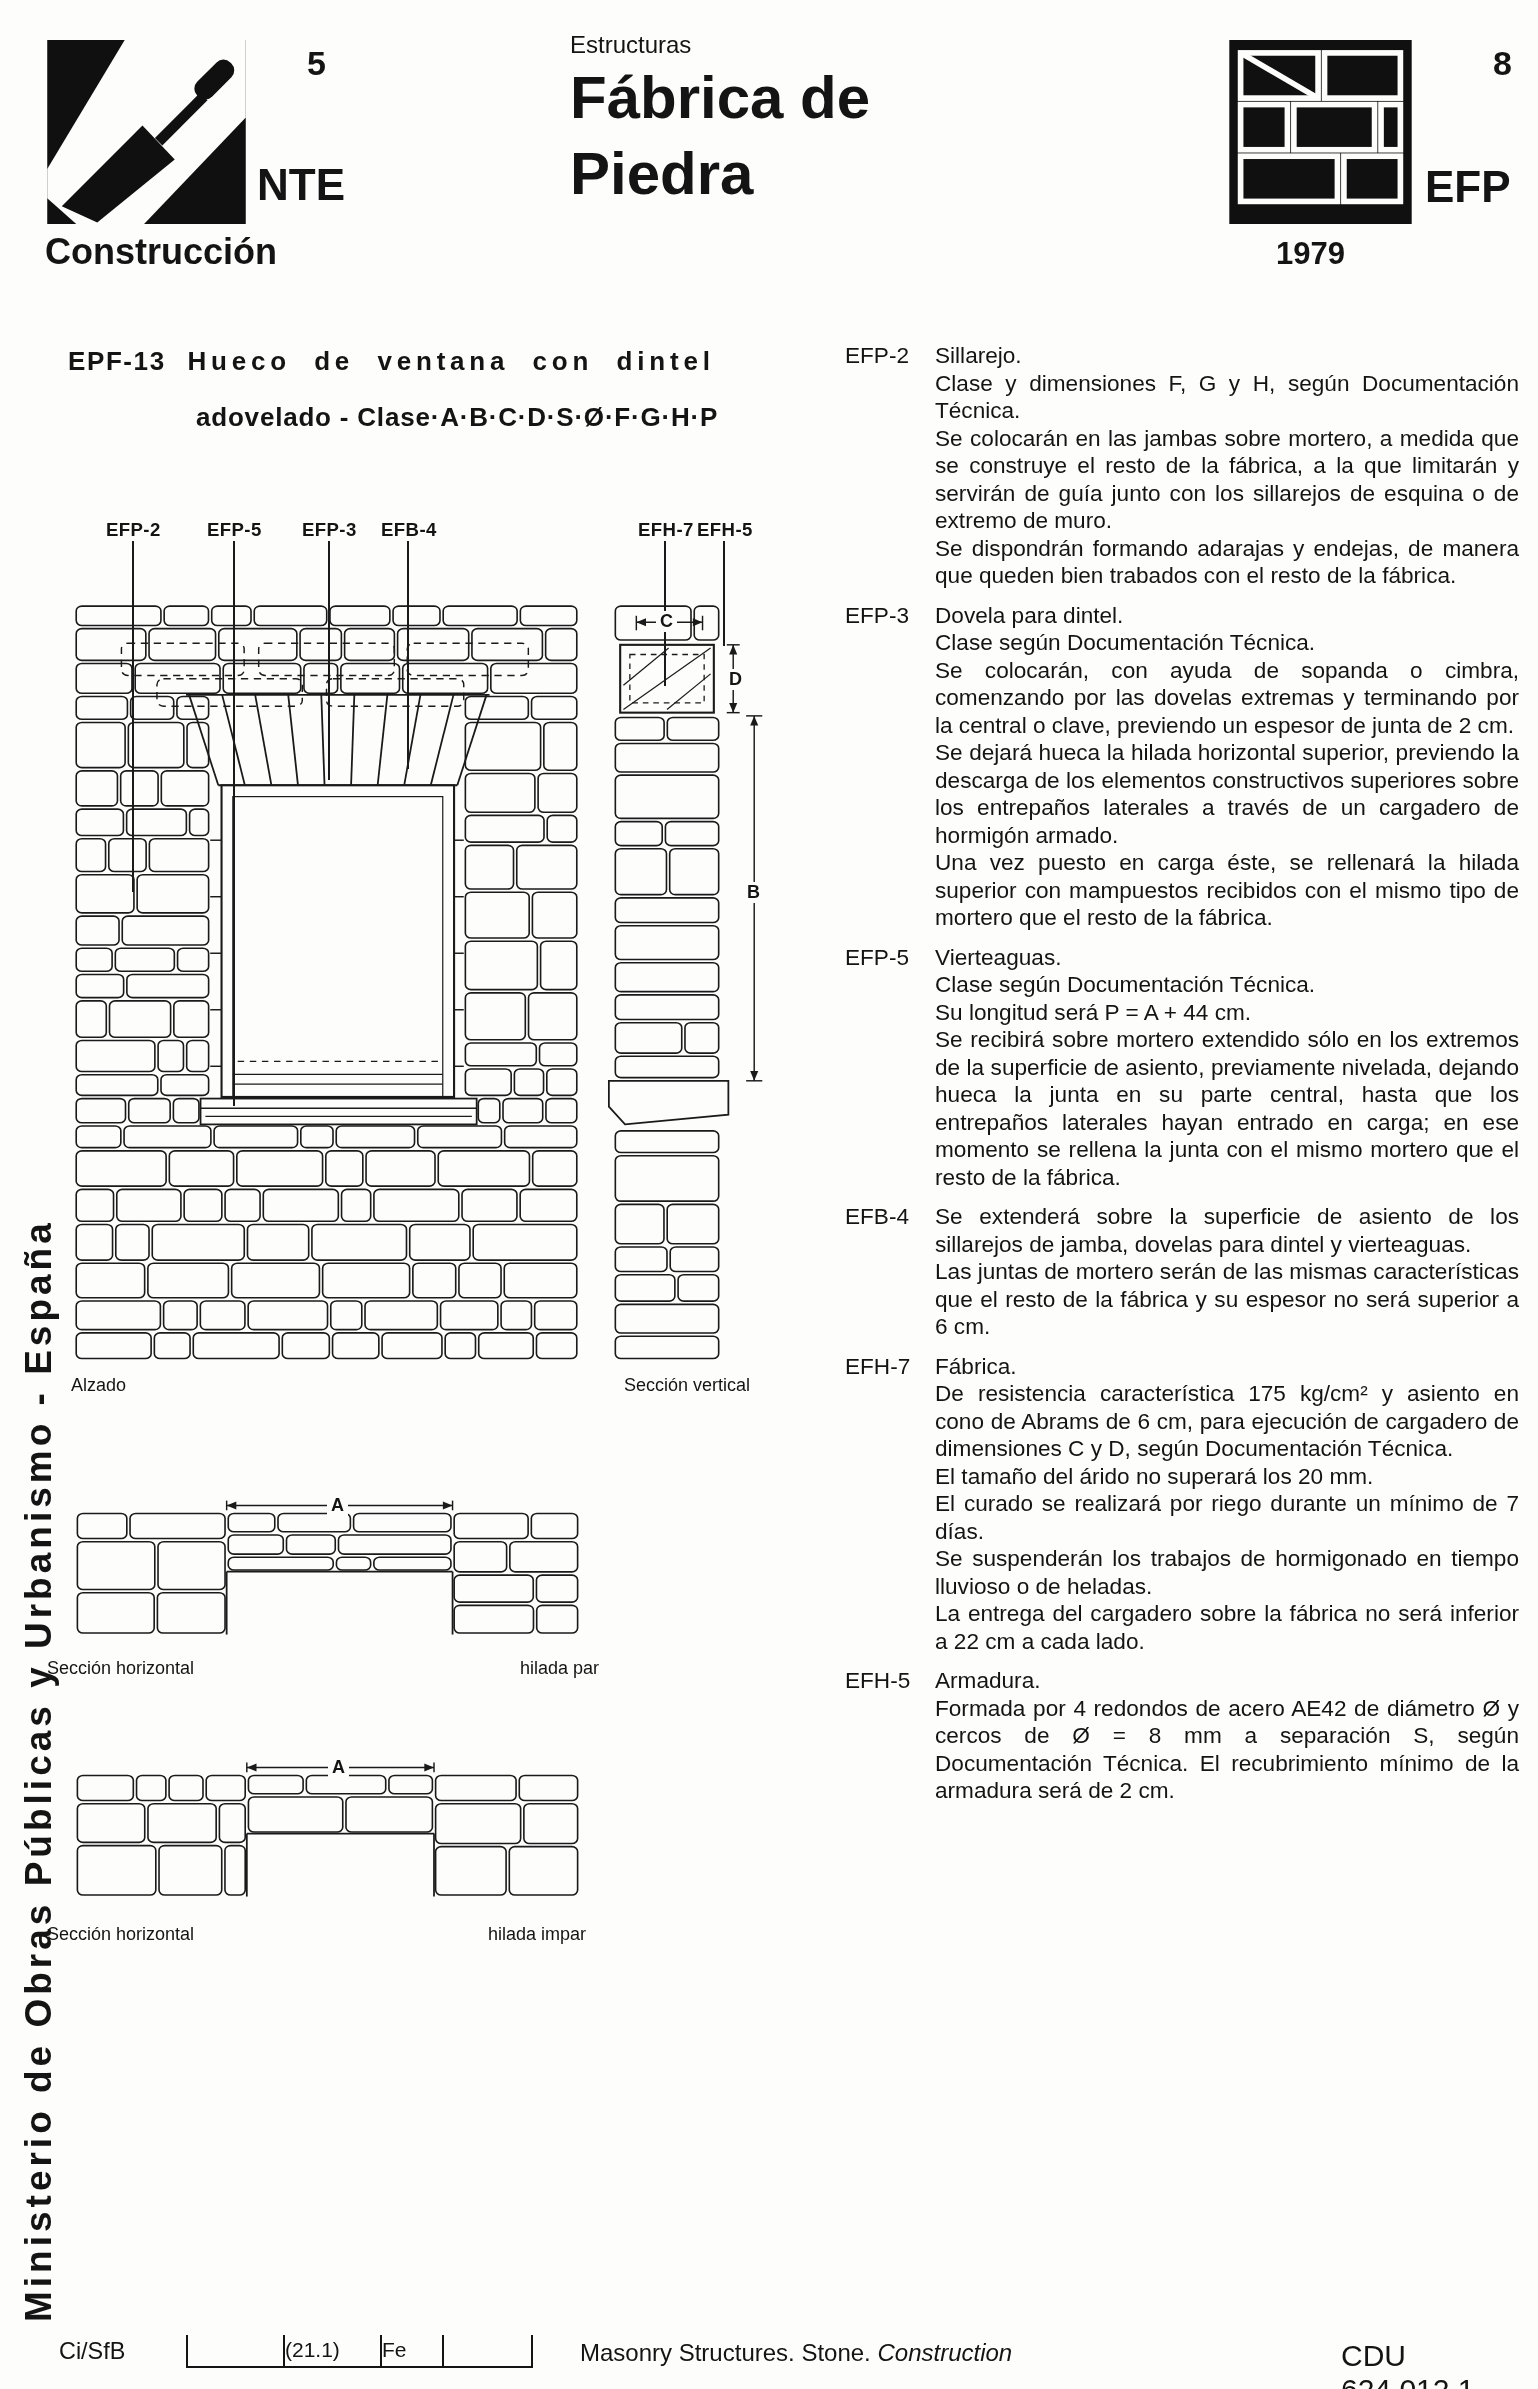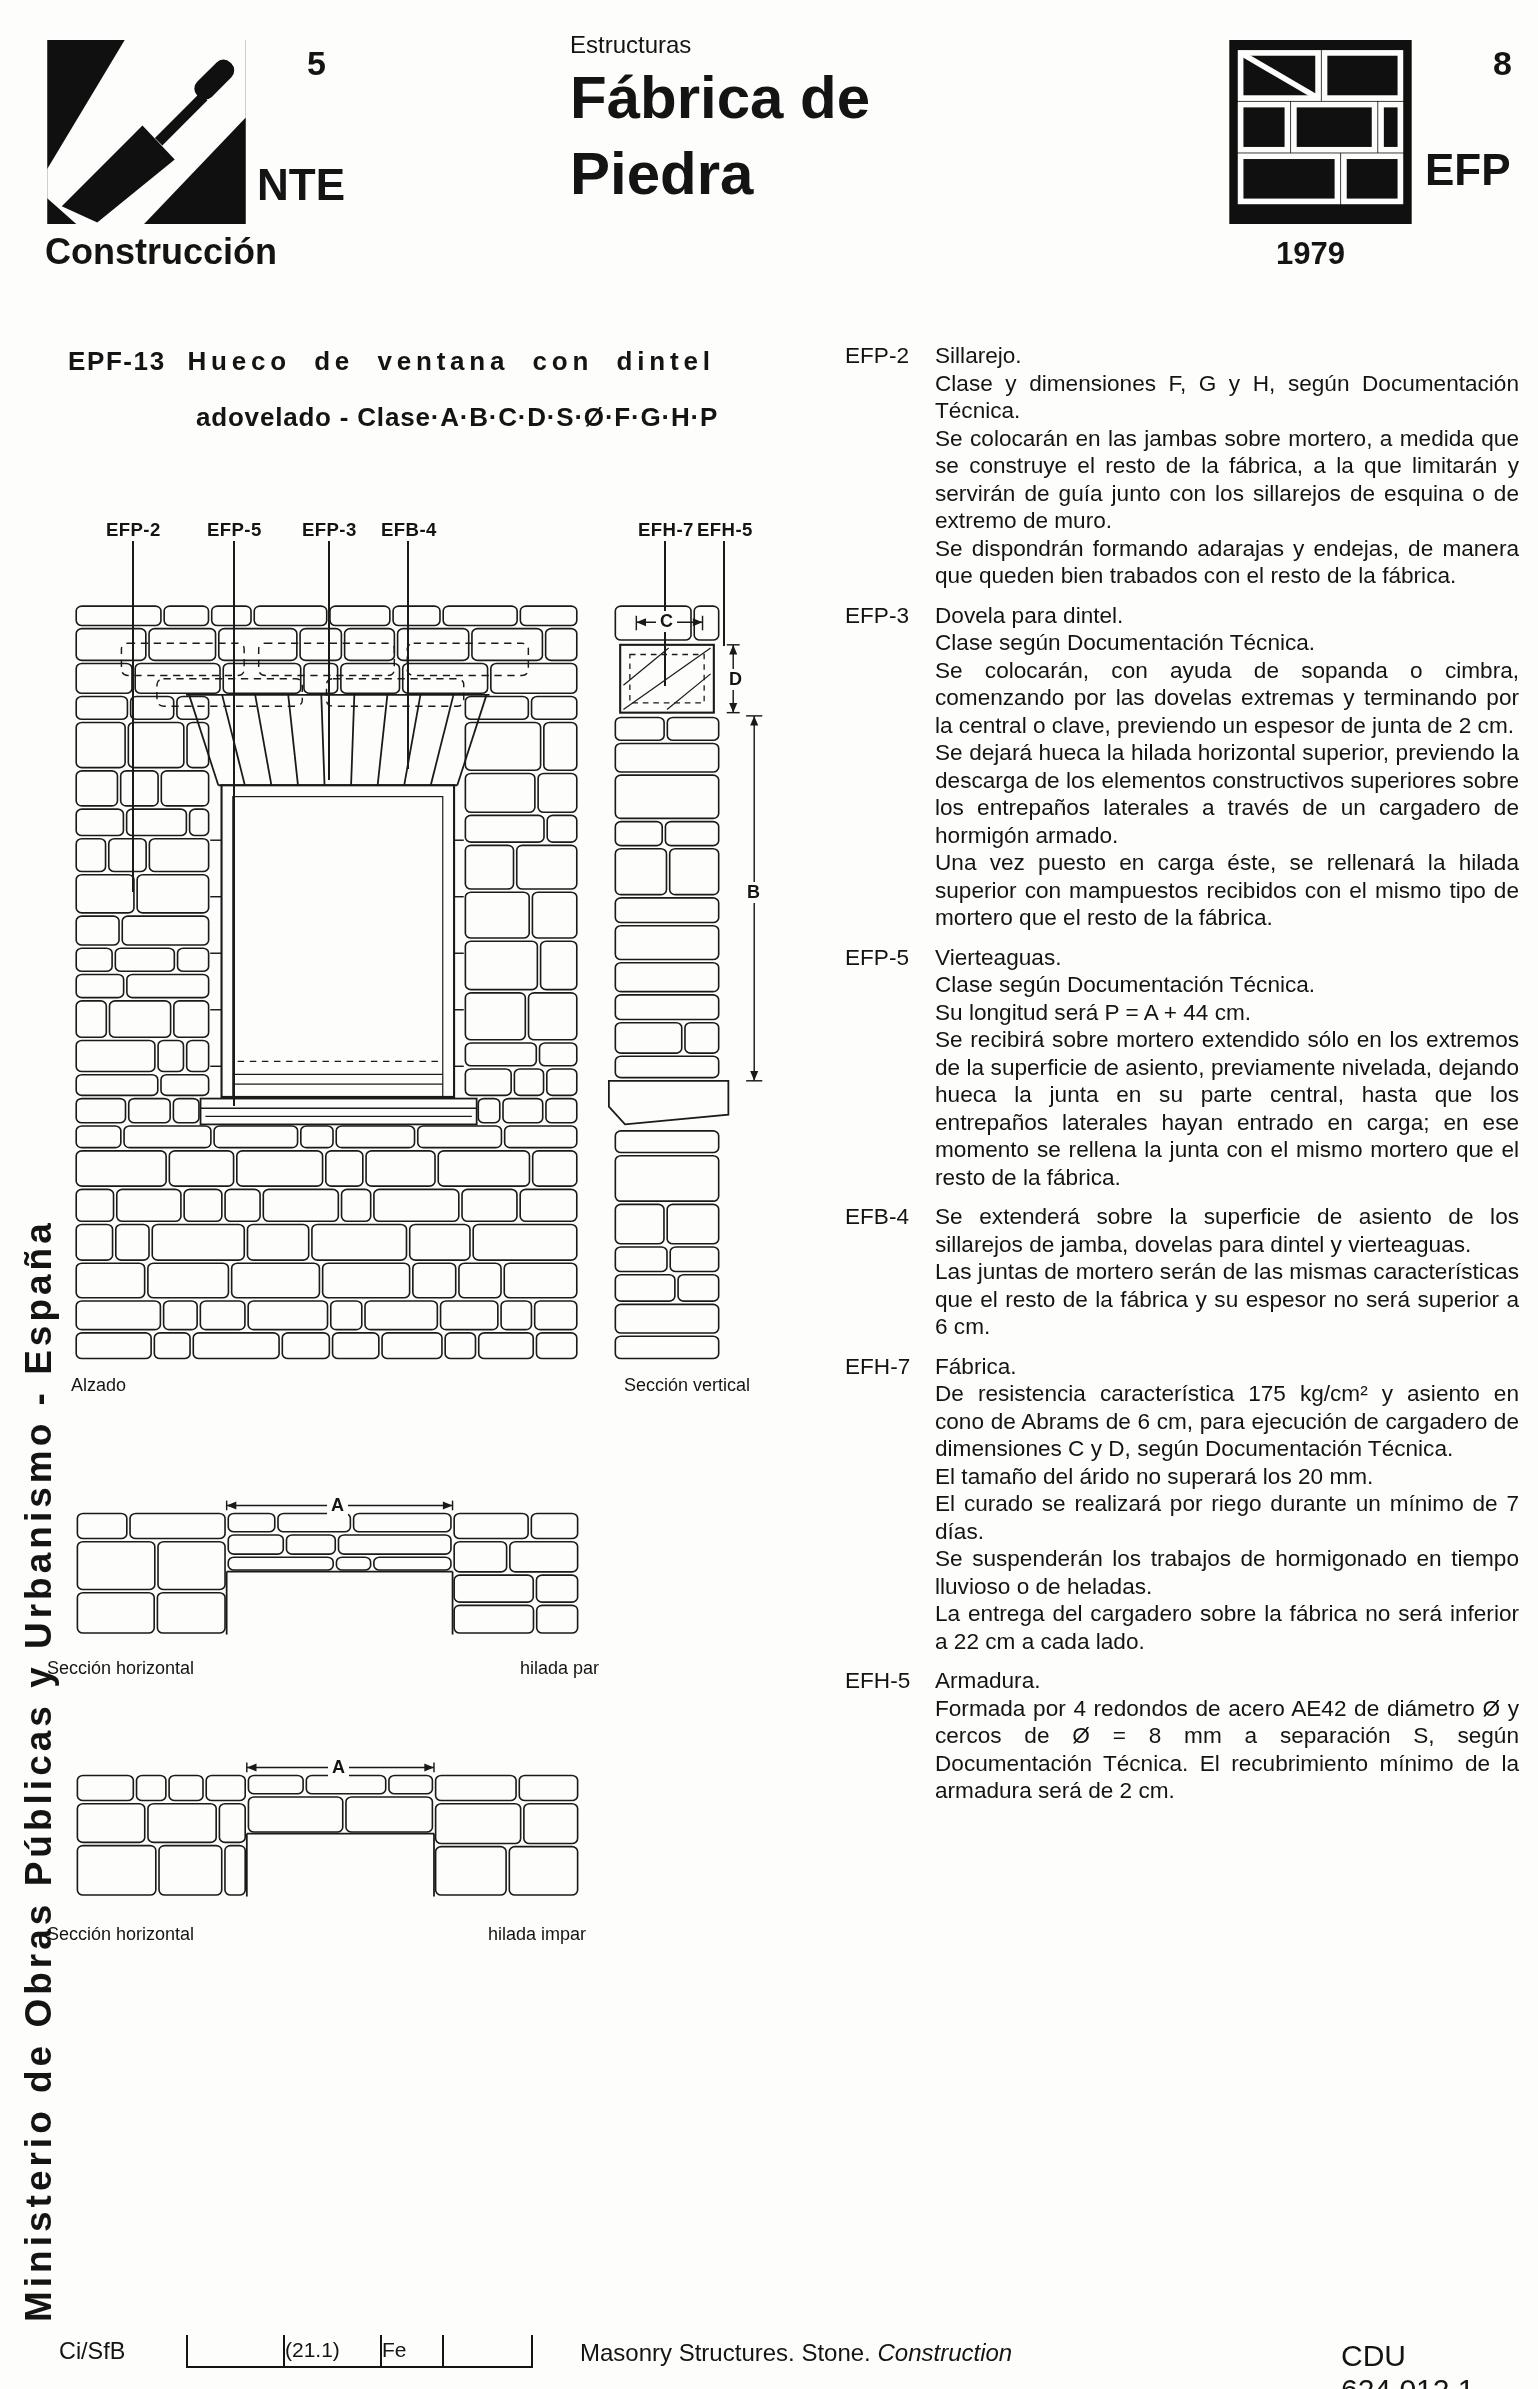--- a/index.html
+++ b/index.html
@@ -50,21 +50,21 @@
       <rect x="118" y="16" width="94" height="56"></rect>
       <rect x="14" y="80" width="58" height="56"></rect>
       <rect x="80" y="80" width="100" height="56"></rect>
       <rect x="188" y="80" width="24" height="56"></rect>
       <rect x="14" y="144" width="120" height="56"></rect>
       <rect x="142" y="144" width="70" height="56"></rect>
       <line x1="14" y1="16" x2="110" y2="72"></line>
     </g>
   </svg>
   <span class="abs b" style="left:1493px;top:44px;font-size:34px">8</span>
-  <span class="abs b" style="left:1425px;top:145px;font-size:44px">EFP</span>
+  <span class="abs b" style="left:1425px;top:162px;font-size:44px">EFP</span>
   <span class="abs b" style="left:1276px;top:236px;font-size:31px">1979</span>
 
   <div class="abs" style="left:68px;top:346px;width:711px">
     <div>
       <span class="b" style="font-size:26px;letter-spacing:1.6px">EPF-13</span>
       <span class="b" style="font-size:26px;letter-spacing:4.8px;word-spacing:11.3px;margin-left:18px">Hueco de ventana con dintel</span>
     </div>
     <div style="margin-top:25px">
       <span class="b" style="font-size:26px;letter-spacing:0.8px;margin-left:128px">adovelado - Clase·A·B·C·D·S·Ø·F·G·H·P</span>
     </div>

